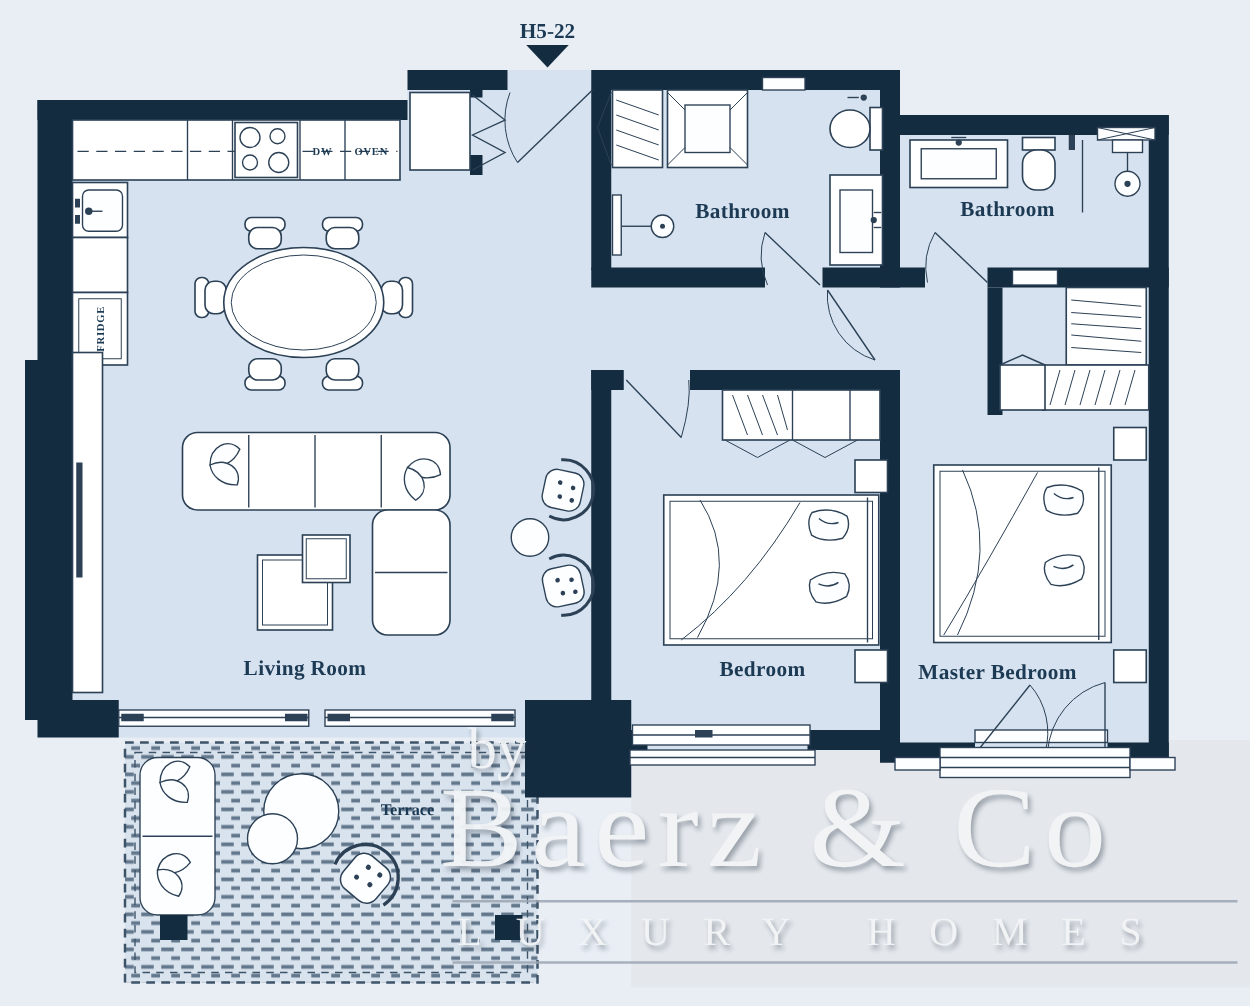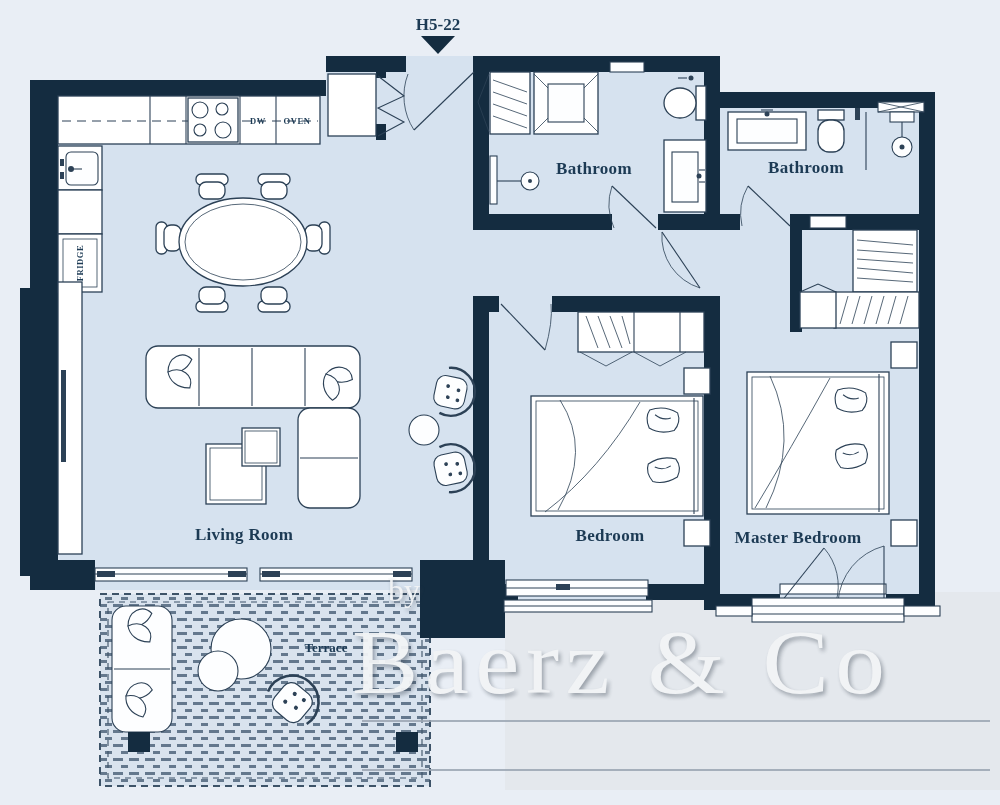--- a/index.html
+++ b/index.html
@@ -21,21 +21,21 @@
   .tdash{stroke:#3d5368;stroke-width:2;stroke-dasharray:7 5;fill:none}
   .tdash2{stroke:#3d5368;stroke-width:1.1;stroke-dasharray:6 5;fill:none}
   .dark{fill:var(--line)}
   text{font-family:"Liberation Serif",serif;fill:var(--label)}
   .room-label{font-size:17px;font-weight:bold;letter-spacing:.3px;text-anchor:middle}
   .terr-label{font-size:13px;font-weight:bold;text-anchor:middle}
   .small-label{font-size:8.5px;font-weight:bold;letter-spacing:.6px;text-anchor:middle}
   .unit-label{font-size:17px;font-weight:bold;text-anchor:middle}
   .wm{position:absolute;color:var(--watermark);opacity:.95;
       text-shadow:2px 3px 4px rgba(55,66,80,.45);font-family:"Liberation Serif",serif;}
-  .wm-by{left:388px;top:572px;font-size:32px}
+  .wm-by{left:374px;top:572px;font-size:47px}
   .wm-brand{left:352px;top:616px;font-size:92px;letter-spacing:6px;white-space:nowrap;
             transform:scaleX(1.08);transform-origin:left top;line-height:1}
   .wm-tagline{left:366px;top:727px;font-size:32px;letter-spacing:27px;white-space:nowrap}
   .wm-rule{position:absolute;height:2px;background:#9aa5b1;opacity:.85}
   .wm-rule-1{left:362px;top:720px;width:628px}
   .wm-rule-2{left:362px;top:769px;width:628px}
 </style>
 </head>
 <body>
 
@@ -367,14 +367,15 @@
       <line class="ln" x1="752" y1="614" x2="904" y2="614"></line>
       <rect class="furn2" x="716" y="606" width="36" height="10"></rect>
       <rect class="furn2" x="904" y="606" width="36" height="10"></rect>
     </g>
   </g>
 </svg>
 
 <div class="wm wm-by">by</div>
 <div class="wm wm-brand">Baerz &amp; Co</div>
 <div class="wm-rule wm-rule-1"></div>
+<div class="wm wm-tagline">LUXURY HOMES</div>
 <div class="wm-rule wm-rule-2"></div>
 </div>
 
 </body></html>

